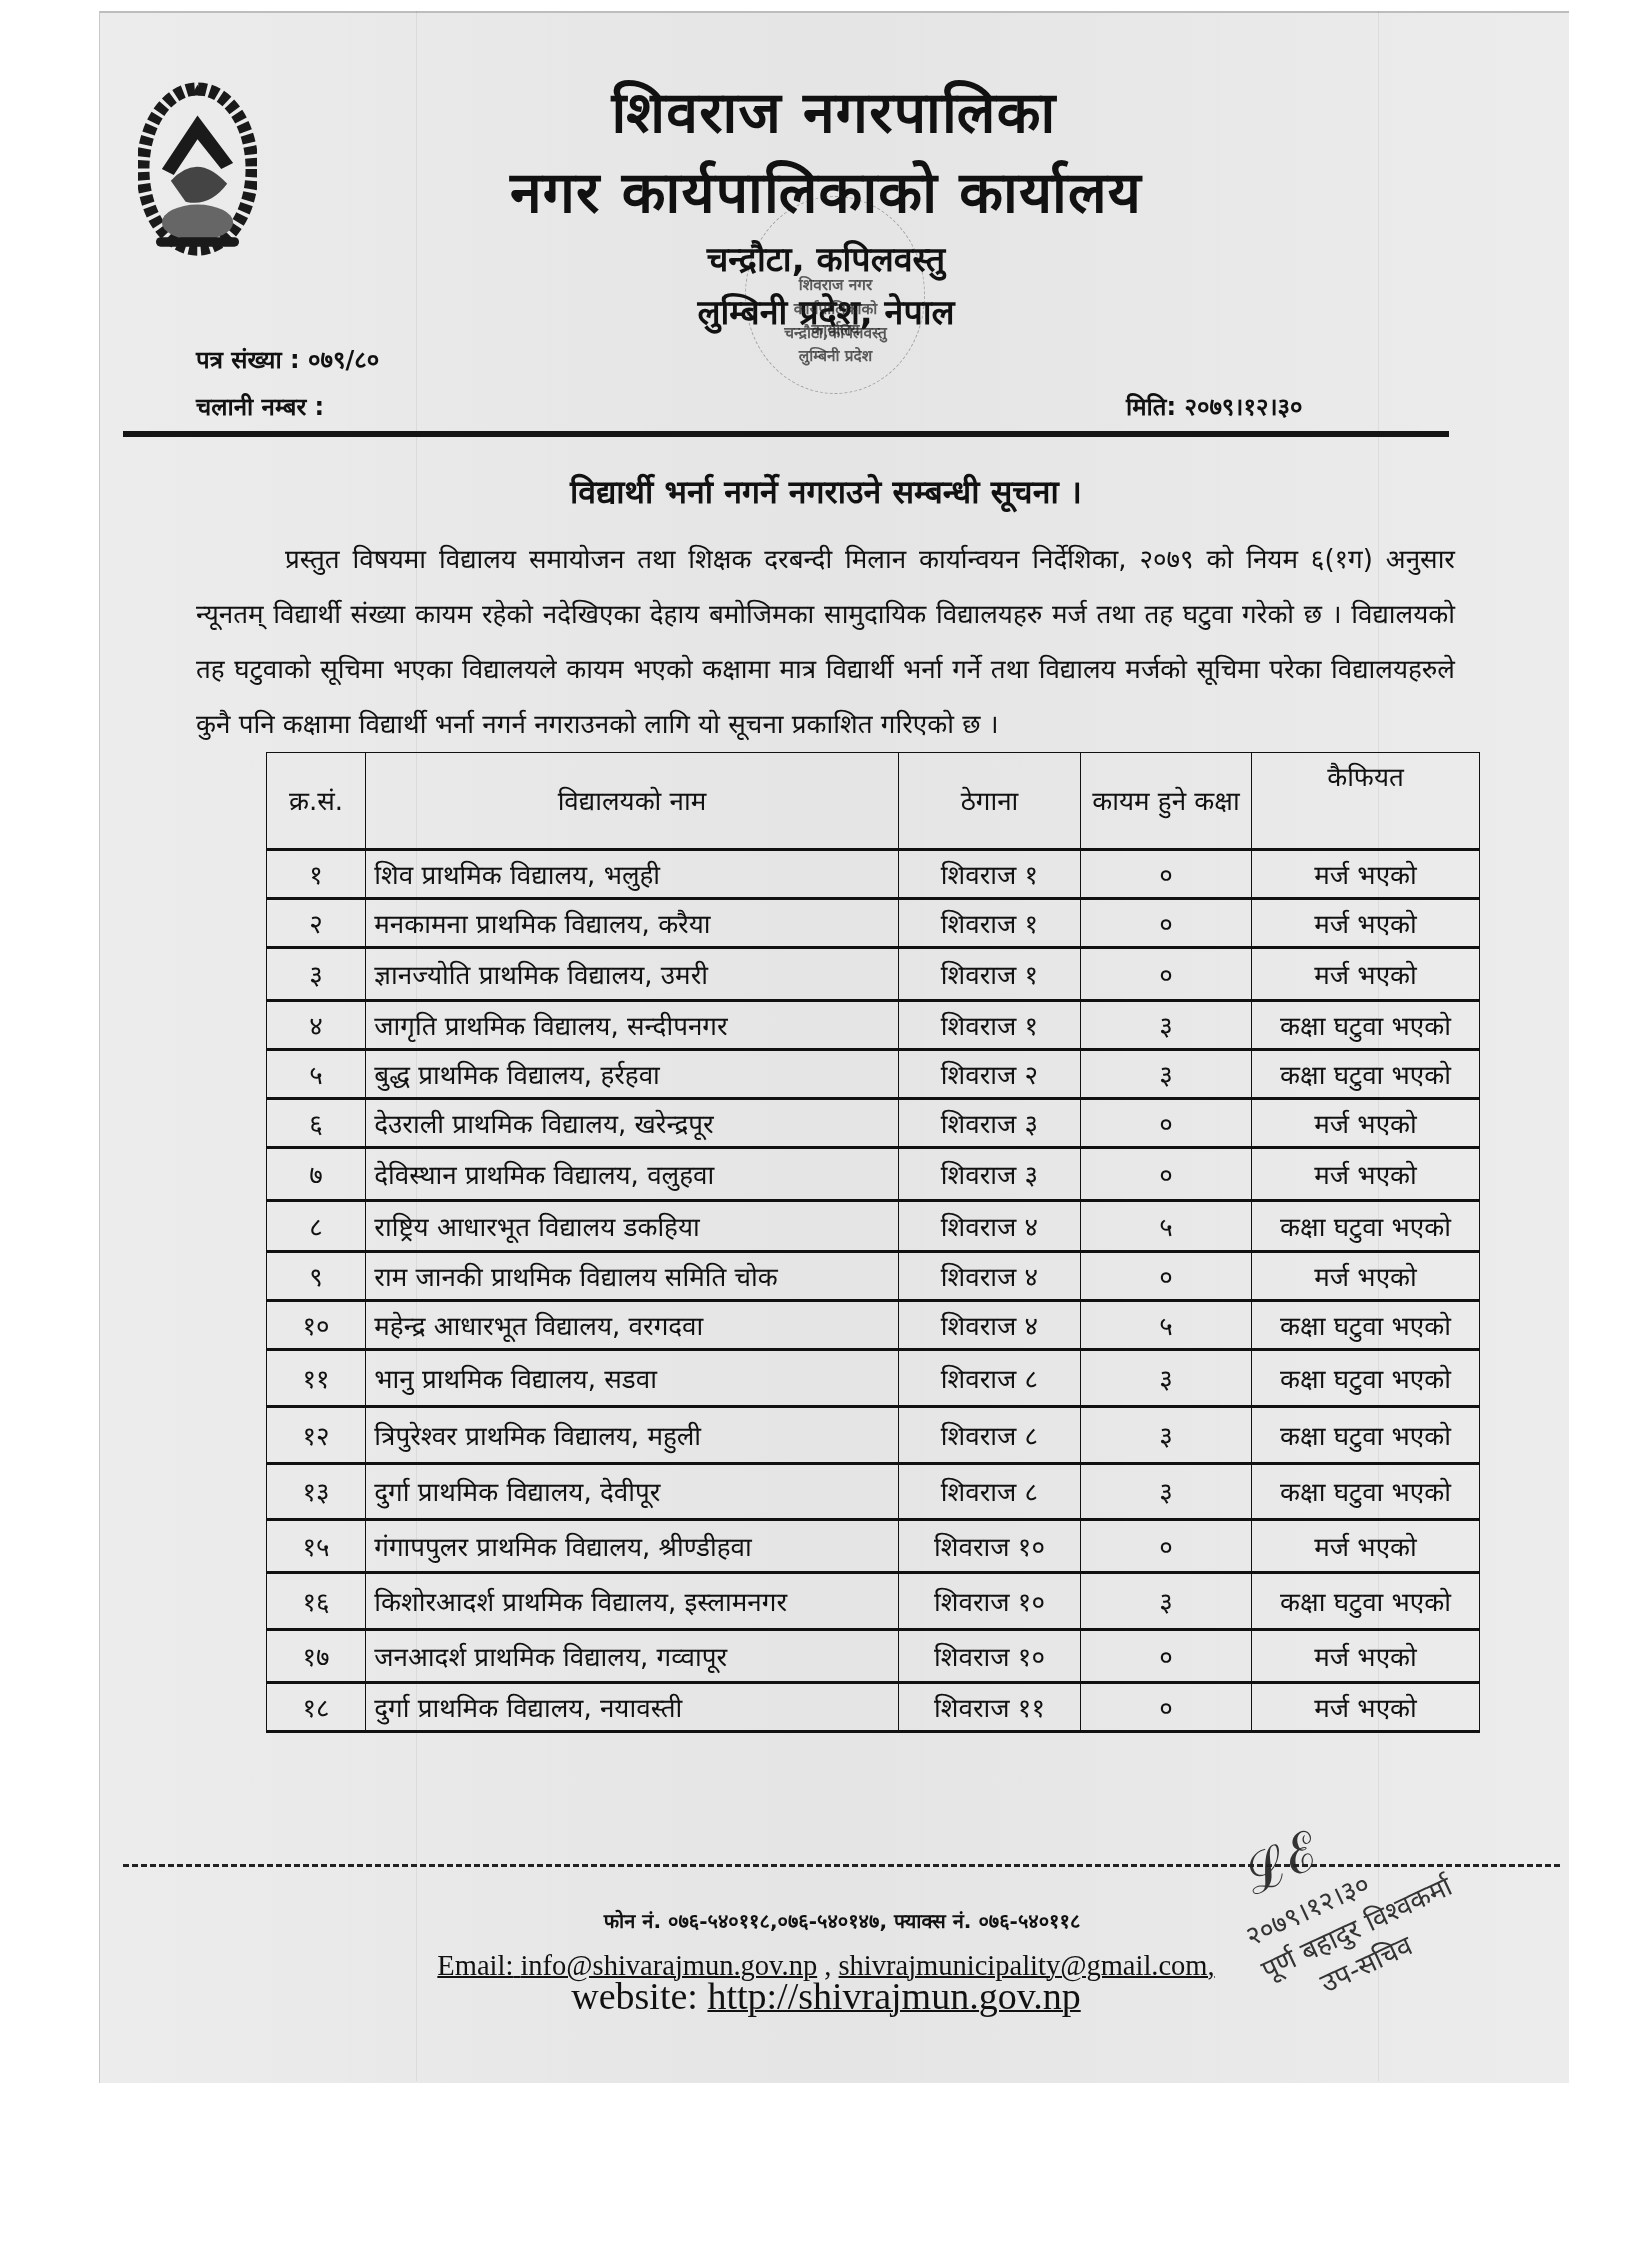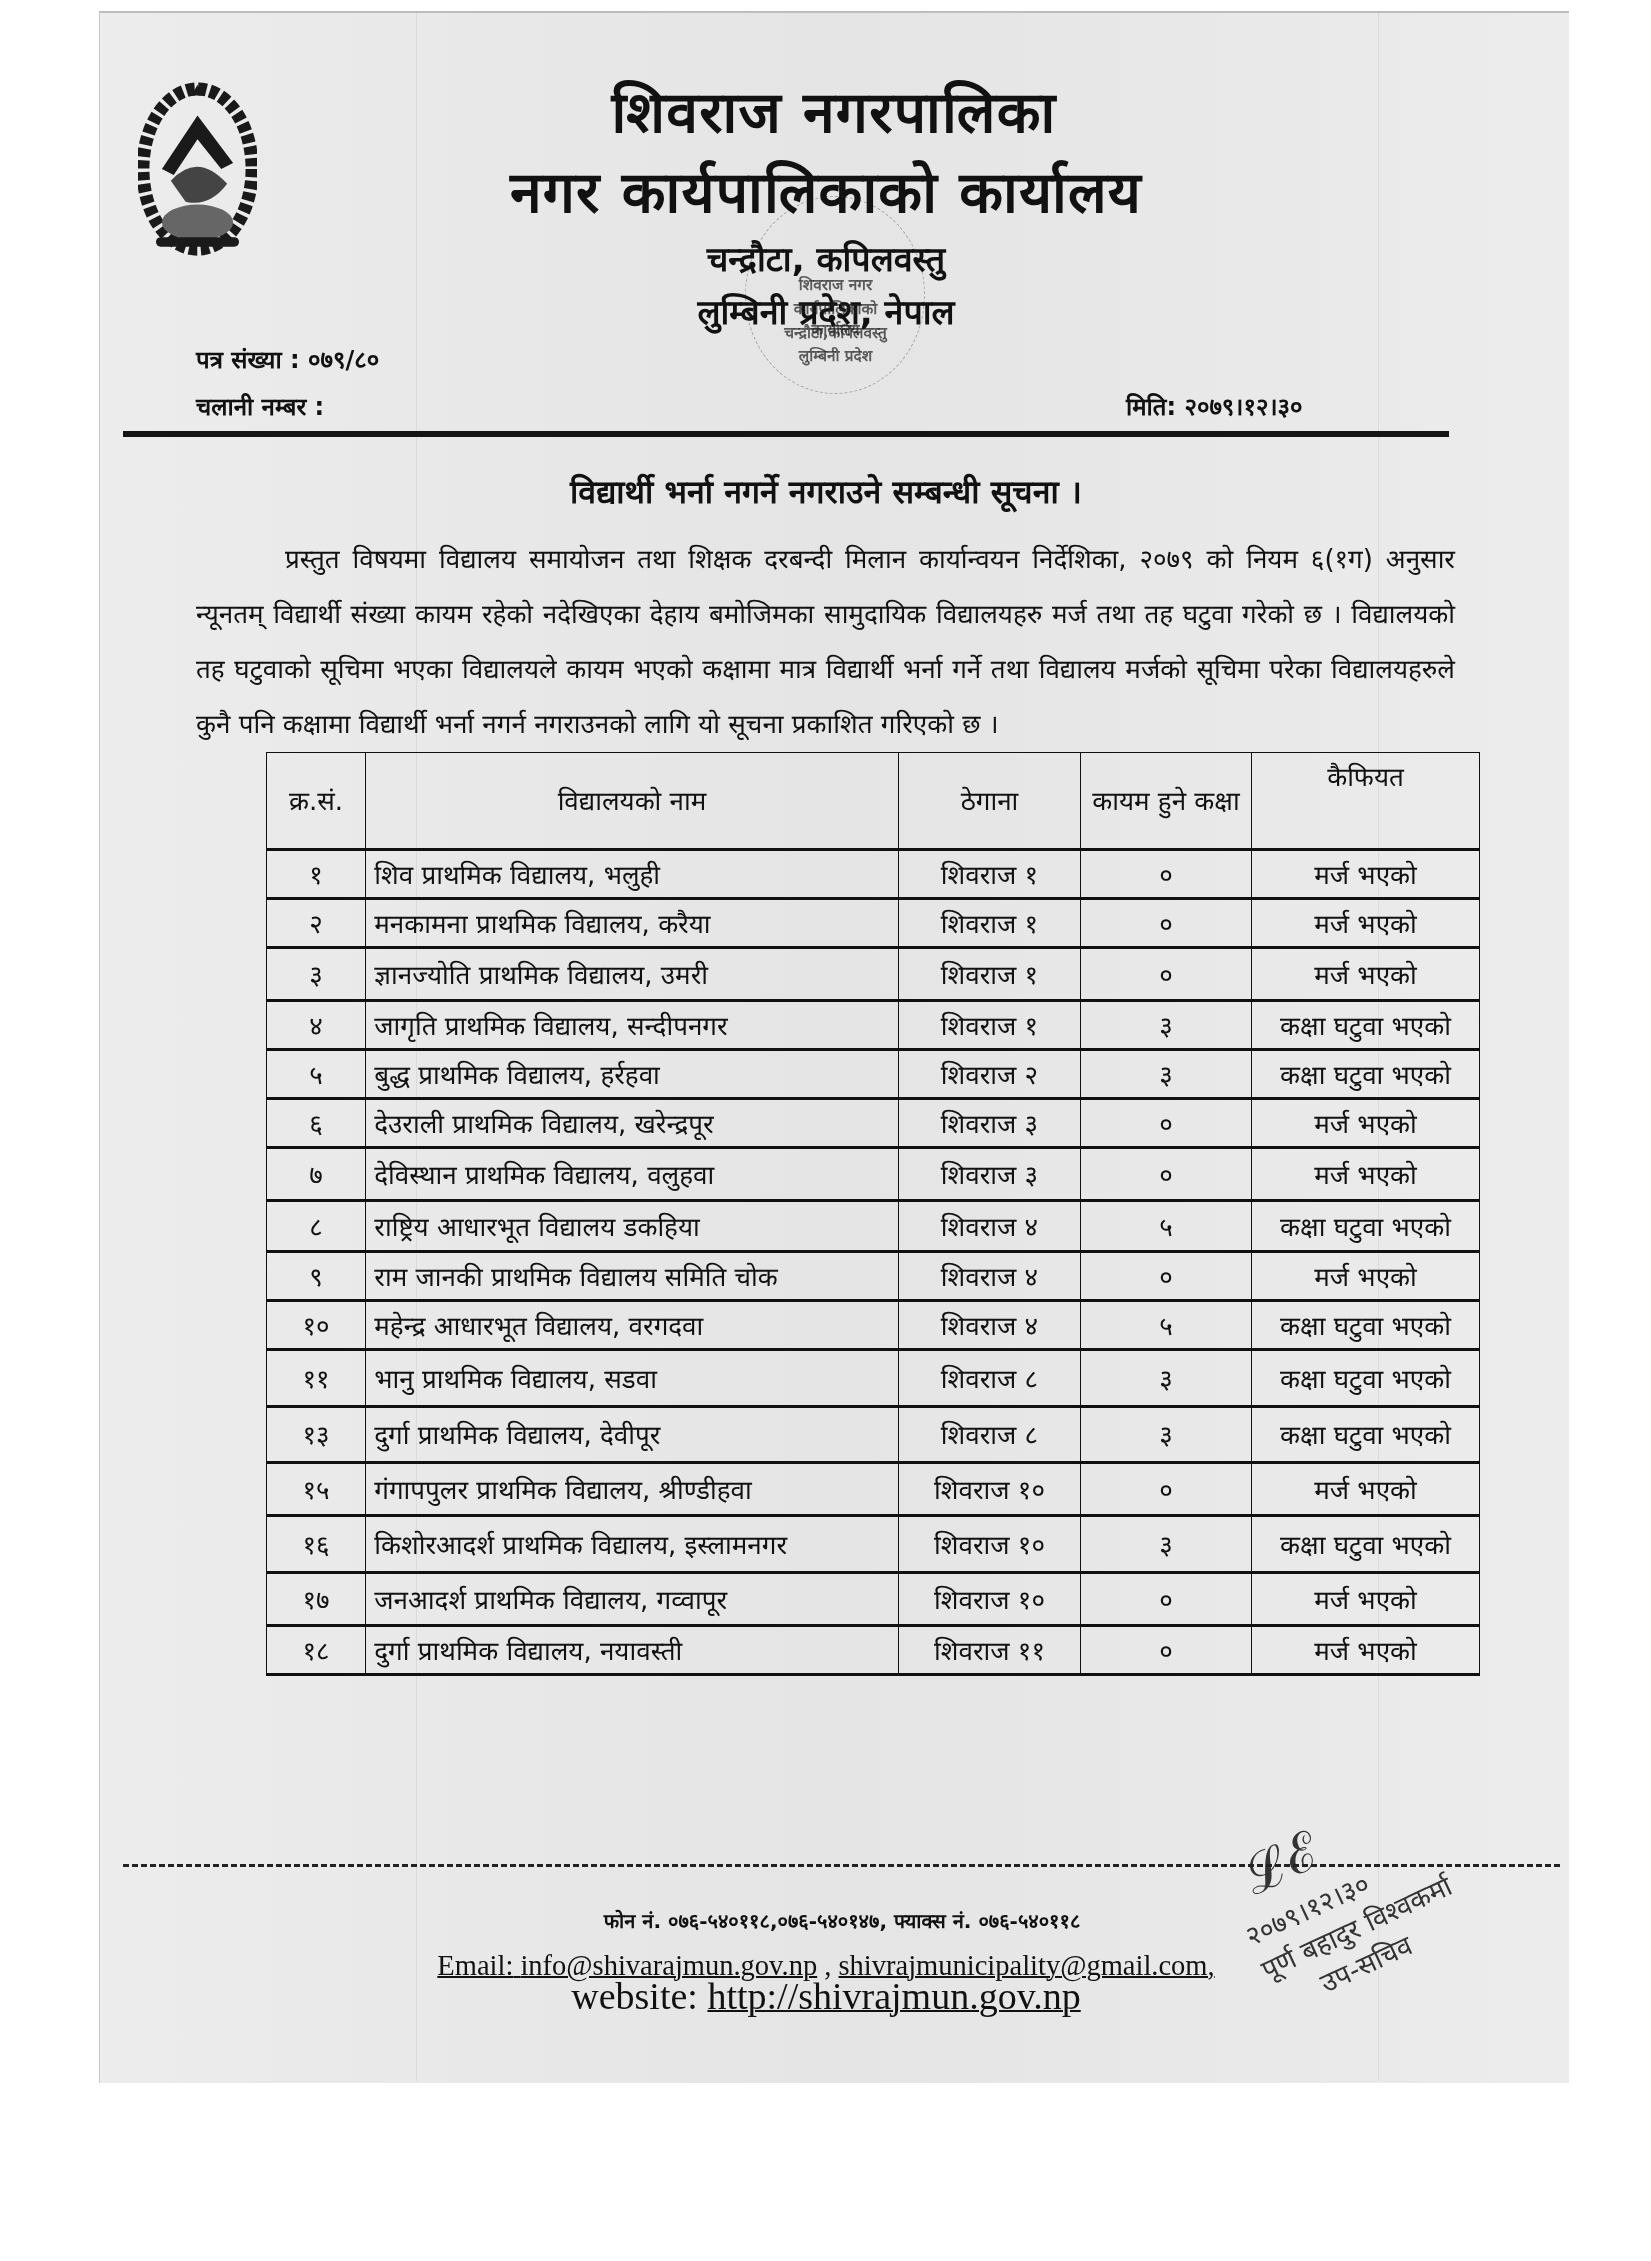--- a/index.html
+++ b/index.html
@@ -182,20 +182,27 @@
         <td class="c">५</td>
         <td class="c">कक्षा घटुवा भएको</td>
       </tr>
       <tr style="height: 57px;">
         <td class="c">११</td>
         <td class="l">भानु प्राथमिक विद्यालय, सडवा</td>
         <td class="c">शिवराज ८</td>
         <td class="c">३</td>
         <td class="c">कक्षा घटुवा भएको</td>
       </tr>
+      <tr style="height: 57px;">
+        <td class="c">१२</td>
+        <td class="l">त्रिपुरेश्वर प्राथमिक विद्यालय, महुली</td>
+        <td class="c">शिवराज ८</td>
+        <td class="c">३</td>
+        <td class="c">कक्षा घटुवा भएको</td>
+      </tr>
       <tr style="height: 56px; padding-left: 12px;">
         <td class="c">१३</td>
         <td class="l">दुर्गा प्राथमिक विद्यालय, देवीपूर</td>
         <td class="c">शिवराज ८</td>
         <td class="c">३</td>
         <td class="c">कक्षा घटुवा भएको</td>
       </tr>
       <tr style="height: 53px;">
         <td class="c">१५</td>
         <td class="l">गंगापपुलर प्राथमिक विद्यालय, श्रीण्डीहवा</td>

